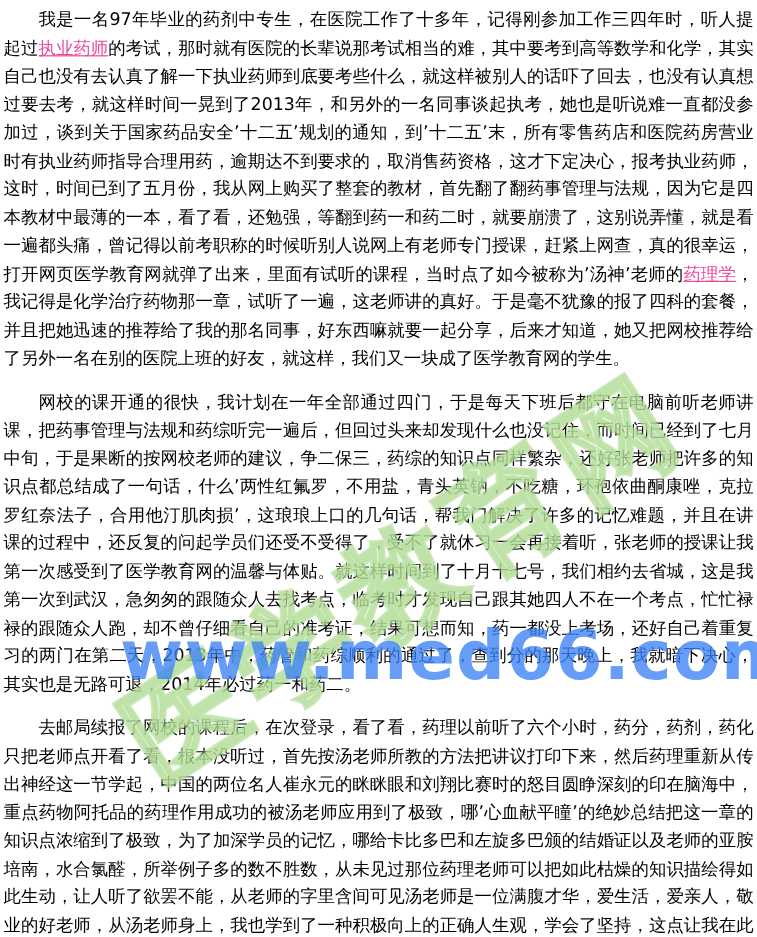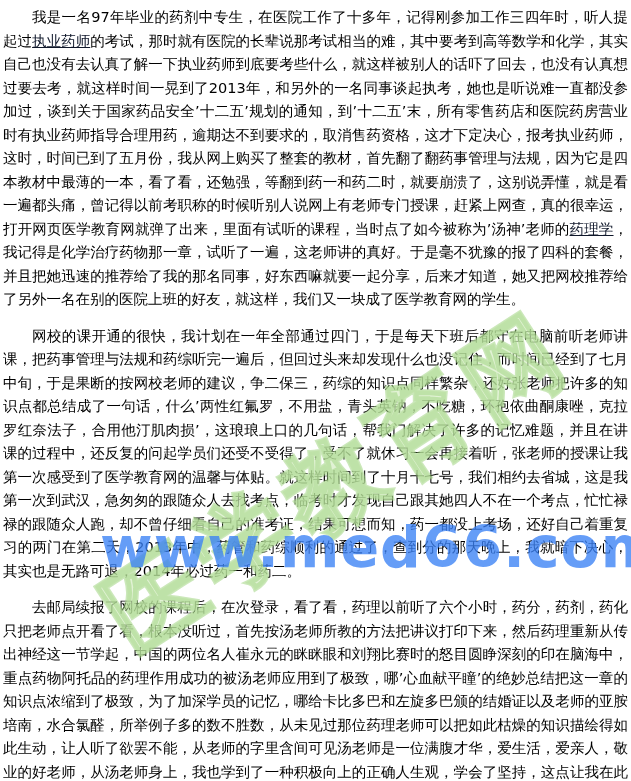--- a/index.html
+++ b/index.html
@@ -24,21 +24,21 @@
     font-size: 14.5px;
     line-height: 23.5px;
     text-align: justify;
     letter-spacing: 0;
   }
   .doc p {
     margin: 0 0 13px 0;
     text-indent: 2em;
   }
   a.kw {
-    color: #0f172a;
+    color: #ec4899;
     text-decoration: underline;
     cursor: pointer;
   }
   .wm-url {
     position: absolute;
     left: 100px;
     top: 514px;
     z-index: 5;
     font-size: 57px;
     font-weight: bold;

